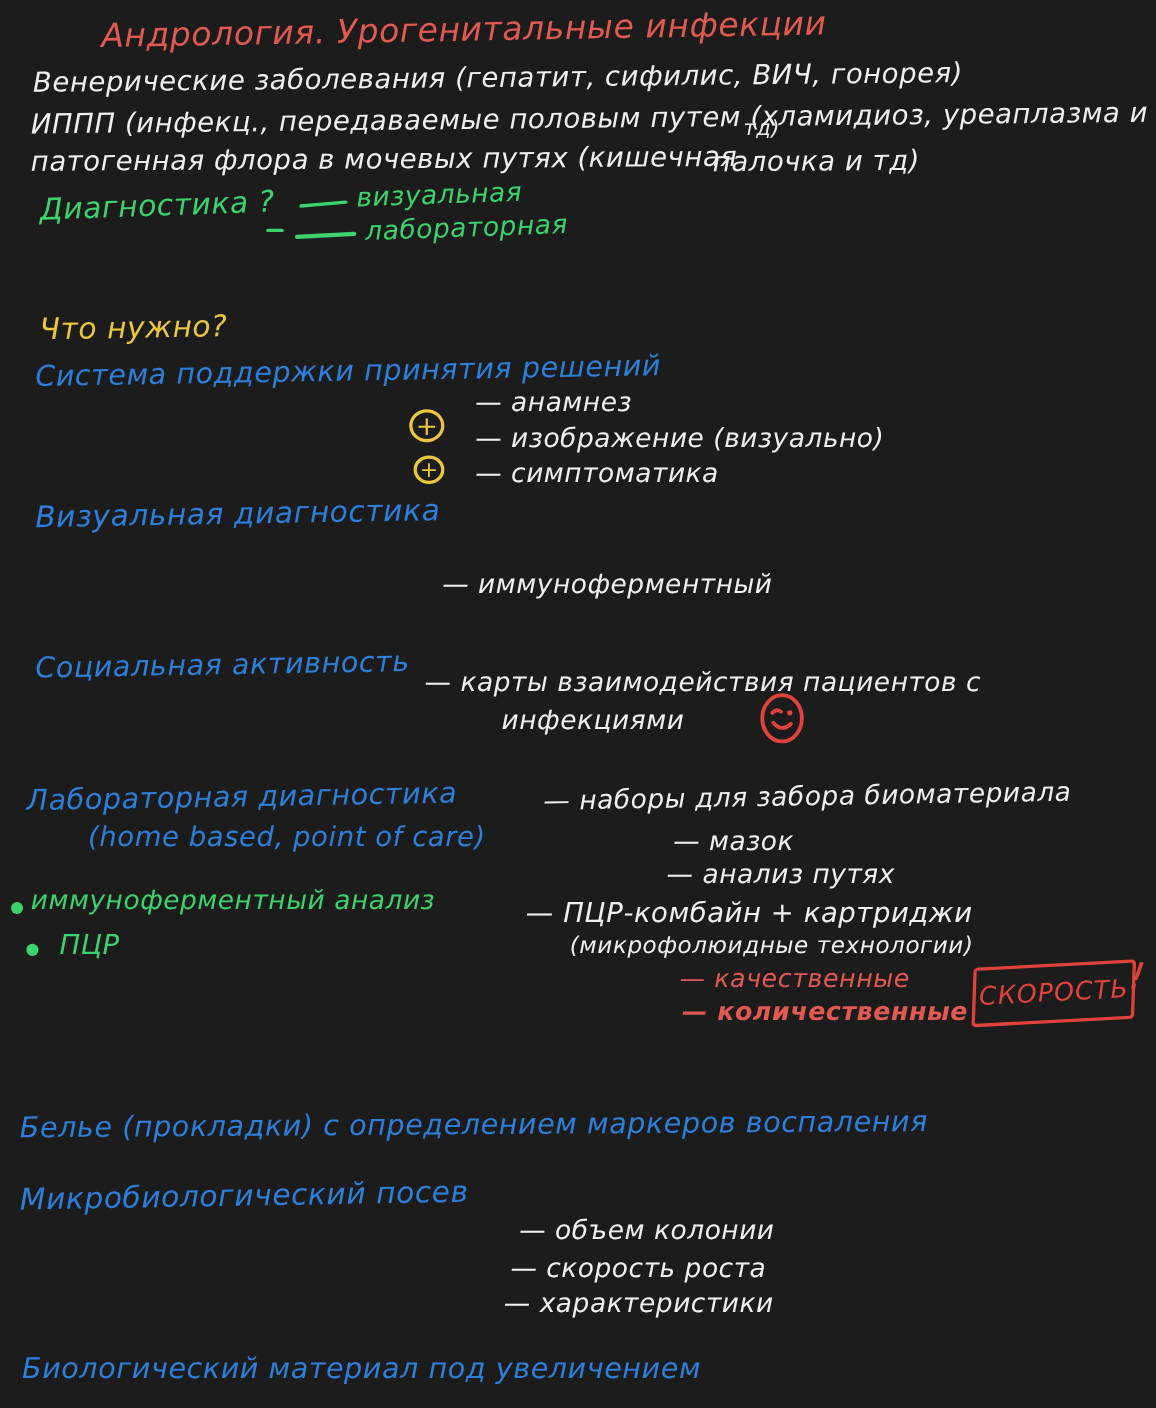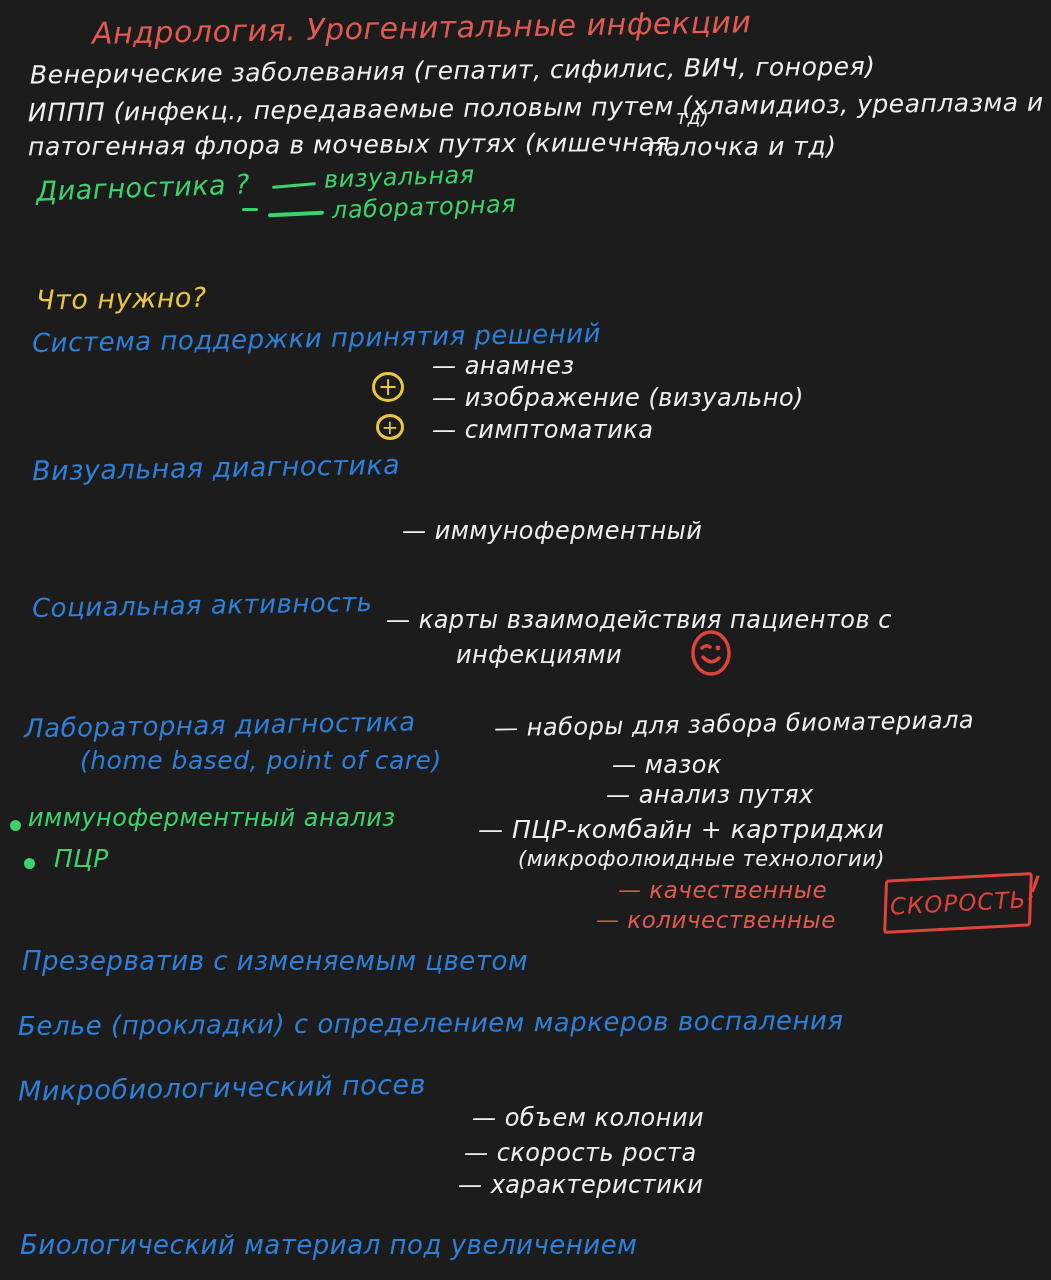--- a/index.html
+++ b/index.html
@@ -99,28 +99,27 @@
   <div class="line white t24" style="left:606px;top:781px;">— анализ путях</div>
 
   <div class="bullet-dot" style="left:10px;top:820px;"></div>
   <div class="line green t24" style="left:28px;top:804px;">иммуноферментный анализ</div>
   <div class="bullet-dot" style="left:24px;top:858px;"></div>
   <div class="line green t25" style="left:54px;top:844px;">ПЦР</div>
 
   <div class="line white t21" style="left:518px;top:847px;">(микрофолюидные технологии)</div>
   <div class="line white t25" style="left:478px;top:815px;">— ПЦР-комбайн + картриджи</div>
   <div class="line red t23" style="left:618px;top:877px;">— качественные</div>
-  <div class="line red t23" style="left:596px;top:907px;">— количественные</div>
+  <div class="line red t23" style="left:620px;top:907px;font-weight:bold;">— количественные</div>
 
   <div class="speed-box">
     <span>СКОРОСТЬ</span>
   </div>
   <div class="speed-bang">!</div>
 
-  <div class="line blue t26" style="left:22px;top:946px;">Презерватив с изменяемым цветом</div>
   <div class="line blue t26" style="left:18px;top:1008px;transform:rotate(-0.4deg);">Белье (прокладки) с определением маркеров воспаления</div>
 
   <div class="line blue t27 r-1" style="left:18px;top:1072px;">Микробиологический посев</div>
   <div class="line white t24" style="left:472px;top:1104px;">— объем колонии</div>
   <div class="line white t24" style="left:464px;top:1139px;">— скорость роста</div>
   <div class="line white t24" style="left:458px;top:1171px;text-align:right;">— характеристики</div>
 
   <div class="line blue t26" style="left:20px;top:1230px;">Биологический материал под увеличением</div>
 
 </div>

